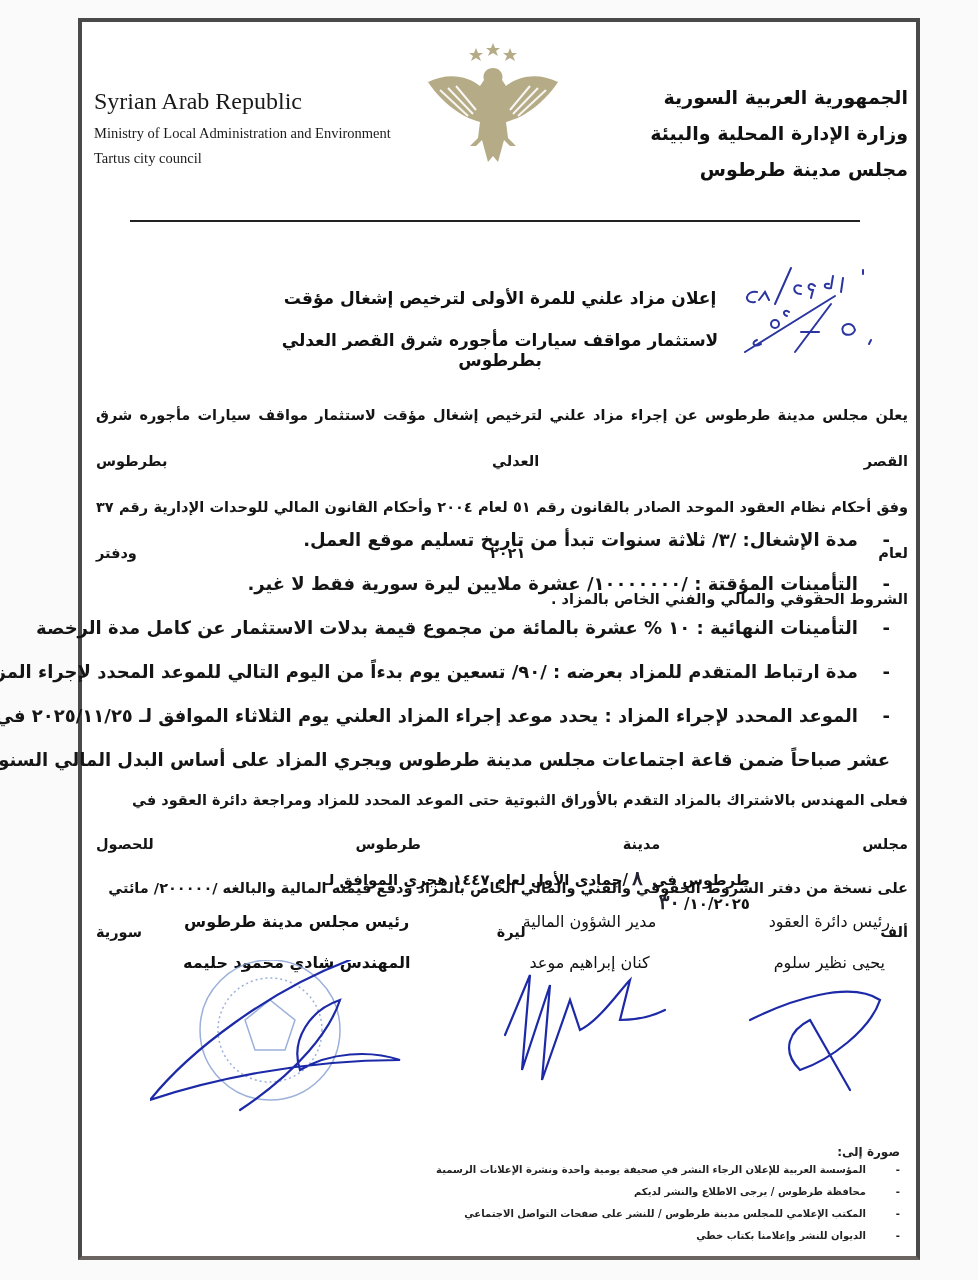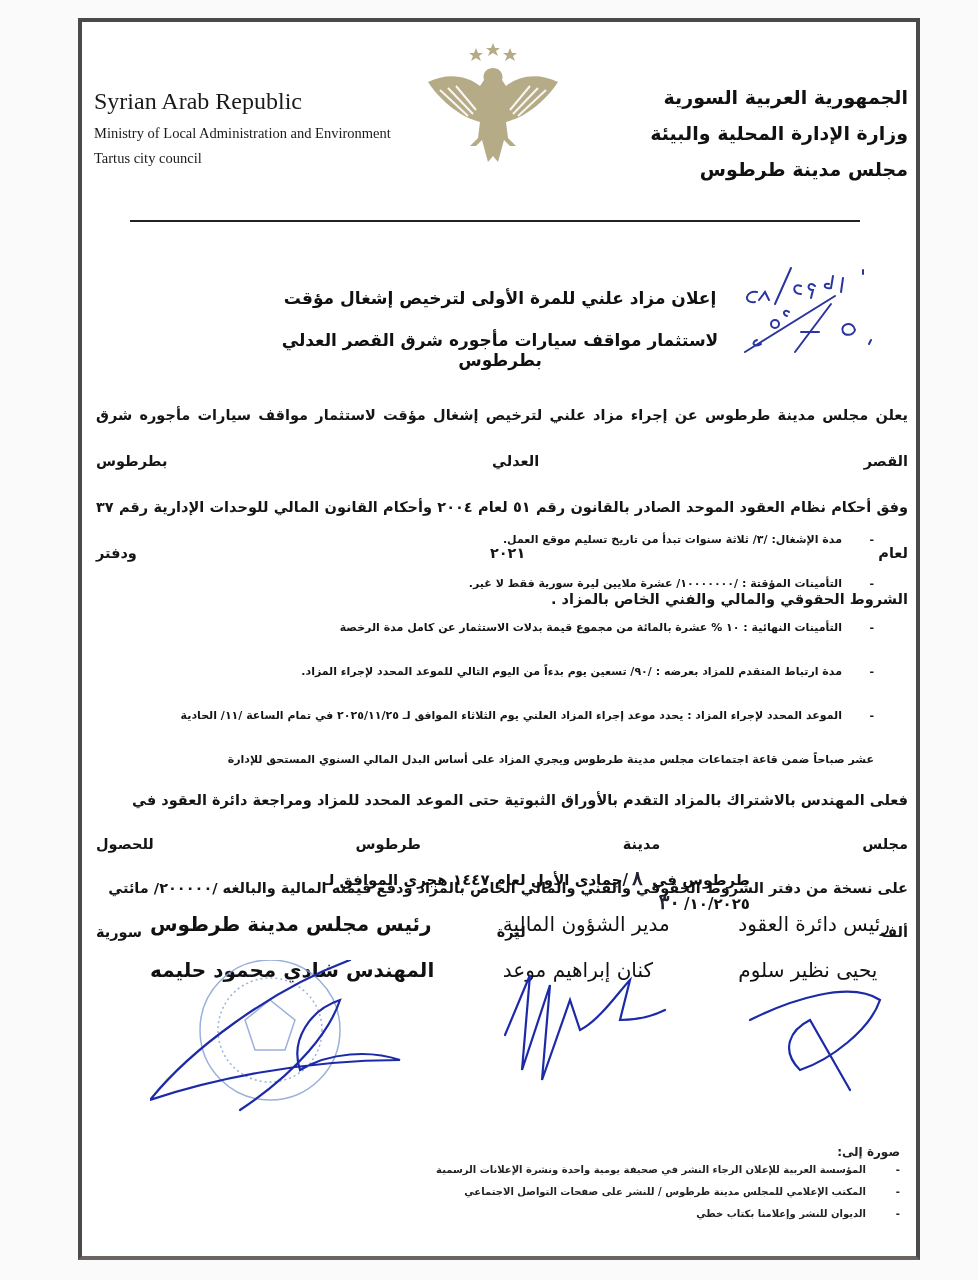--- a/index.html
+++ b/index.html
@@ -25,32 +25,32 @@
   .ar-header { position: absolute; right: 70px; top: 84px; direction: rtl; text-align: right; font-family: "DejaVu Sans", sans-serif; font-weight: bold; }
   .ar-line { font-size: 19px; margin: 0 0 10px 0; line-height: 26px; }
   .emblem { position: absolute; left: 418px; top: 38px; width: 150px; height: 130px; }
   .header-rule { position: absolute; left: 130px; top: 220px; width: 730px; height: 2px; background: #222; }
   .title-block { position: absolute; left: 260px; top: 288px; width: 480px; text-align: center; direction: rtl; font-weight: bold; }
   .title-line { font-size: 17px; margin: 0 0 22px 0; }
   .handwrite { position: absolute; left: 735px; top: 262px; width: 150px; height: 100px; }
   .body-text { position: absolute; left: 96px; top: 392px; width: 812px; direction: rtl; text-align: justify; font-size: 14.5px; line-height: 46px; font-weight: bold; color: #151515; }
   .body-text p { margin: 0; text-align-last: justify; }
   .body-text p.last { text-align-last: right; }
-  .terms { position: absolute; left: 84px; top: 518px; width: 790px; direction: rtl; font-size: 11px; font-weight: bold; color: #151515; }
+  .terms { position: absolute; left: 100px; top: 518px; width: 790px; direction: rtl; font-size: 18px; font-weight: bold; color: #151515; }
   .term { height: 44px; line-height: 44px; white-space: nowrap; }
   .term .dash { display: inline-block; width: 22px; margin-left: 10px; }
   .term .label { font-weight: 900; }
   .term .value { font-weight: bold; }
   .term-cont { line-height: 44px; height: 44px; padding-right: 0; white-space: nowrap; }
   .para2 { position: absolute; left: 96px; top: 778px; width: 812px; direction: rtl; font-size: 14.5px; line-height: 44px; font-weight: bold; color: #151515; }
   .para2 p { margin: 0; text-align-last: justify; }
   .date-line { position: absolute; left: 250px; top: 866px; width: 500px; direction: rtl; font-size: 15px; font-weight: bold; text-align: right; }
   .date-line .hand { color: #223; font-family: "DejaVu Serif", serif; font-size: 20px; padding: 0 4px; }
   .sigs { position: absolute; left: 150px; top: 912px; width: 740px; direction: rtl; display: flex; justify-content: space-between; }
-  .sig-col { text-align: left; font-size: 20px; }
+  .sig-col { text-align: center; font-size: 16px; margin-left: 33px; }
   .sig-col .role { font-weight: normal; margin-bottom: 22px; }
   .sig-col .name { font-weight: normal; }
   .sig-col.bold .role, .sig-col.bold .name { font-weight: bold; }
   .signature-art { position: absolute; left: 150px; top: 960px; width: 760px; height: 180px; }
   .cc { position: absolute; left: 480px; top: 1145px; width: 420px; direction: rtl; font-size: 10px; color: #222; font-weight: bold; }
   .cc-title { font-size: 12px; }
   .cc-item { height: 22px; line-height: 22px; white-space: nowrap; }
   .cc-item .dash { display: inline-block; width: 16px; margin-left: 18px; }
 </style>
 </head>
@@ -175,15 +175,16 @@
   <g fill="none" stroke="#1d2aa8" stroke-width="2.2" stroke-linecap="round">
     <path d="M200 0 C120 30 40 90 0 140 C60 120 150 100 250 100 C220 90 180 92 150 110 C140 80 160 50 190 40 C180 70 150 110 90 150"></path>
     <path d="M355 75 L380 15 L372 110 L400 25 L392 120 L420 40 L430 70 C450 60 470 30 480 20 L470 60 C490 60 505 55 515 50"></path>
     <path d="M600 60 C640 40 700 20 730 40 C720 70 680 100 650 110 C630 90 640 70 660 60 L700 130"></path>
   </g>
 </svg>
 
 <div class="cc">
   <div class="cc-title">صورة إلى:</div>
   <div class="cc-item"><span class="dash">-</span><span>المؤسسة العربية للإعلان الرجاء النشر في صحيفة يومية واحدة ونشرة الإعلانات الرسمية</span></div>
+  <div class="cc-item"><span class="dash">-</span><span>محافظة طرطوس / يرجى الاطلاع والنشر لديكم</span></div>
   <div class="cc-item"><span class="dash">-</span><span>المكتب الإعلامي للمجلس مدينة طرطوس / للنشر على صفحات التواصل الاجتماعي</span></div>
   <div class="cc-item"><span class="dash">-</span><span>الديوان للنشر وإعلامنا بكتاب خطي</span></div>
 </div>
 
 </body></html>

